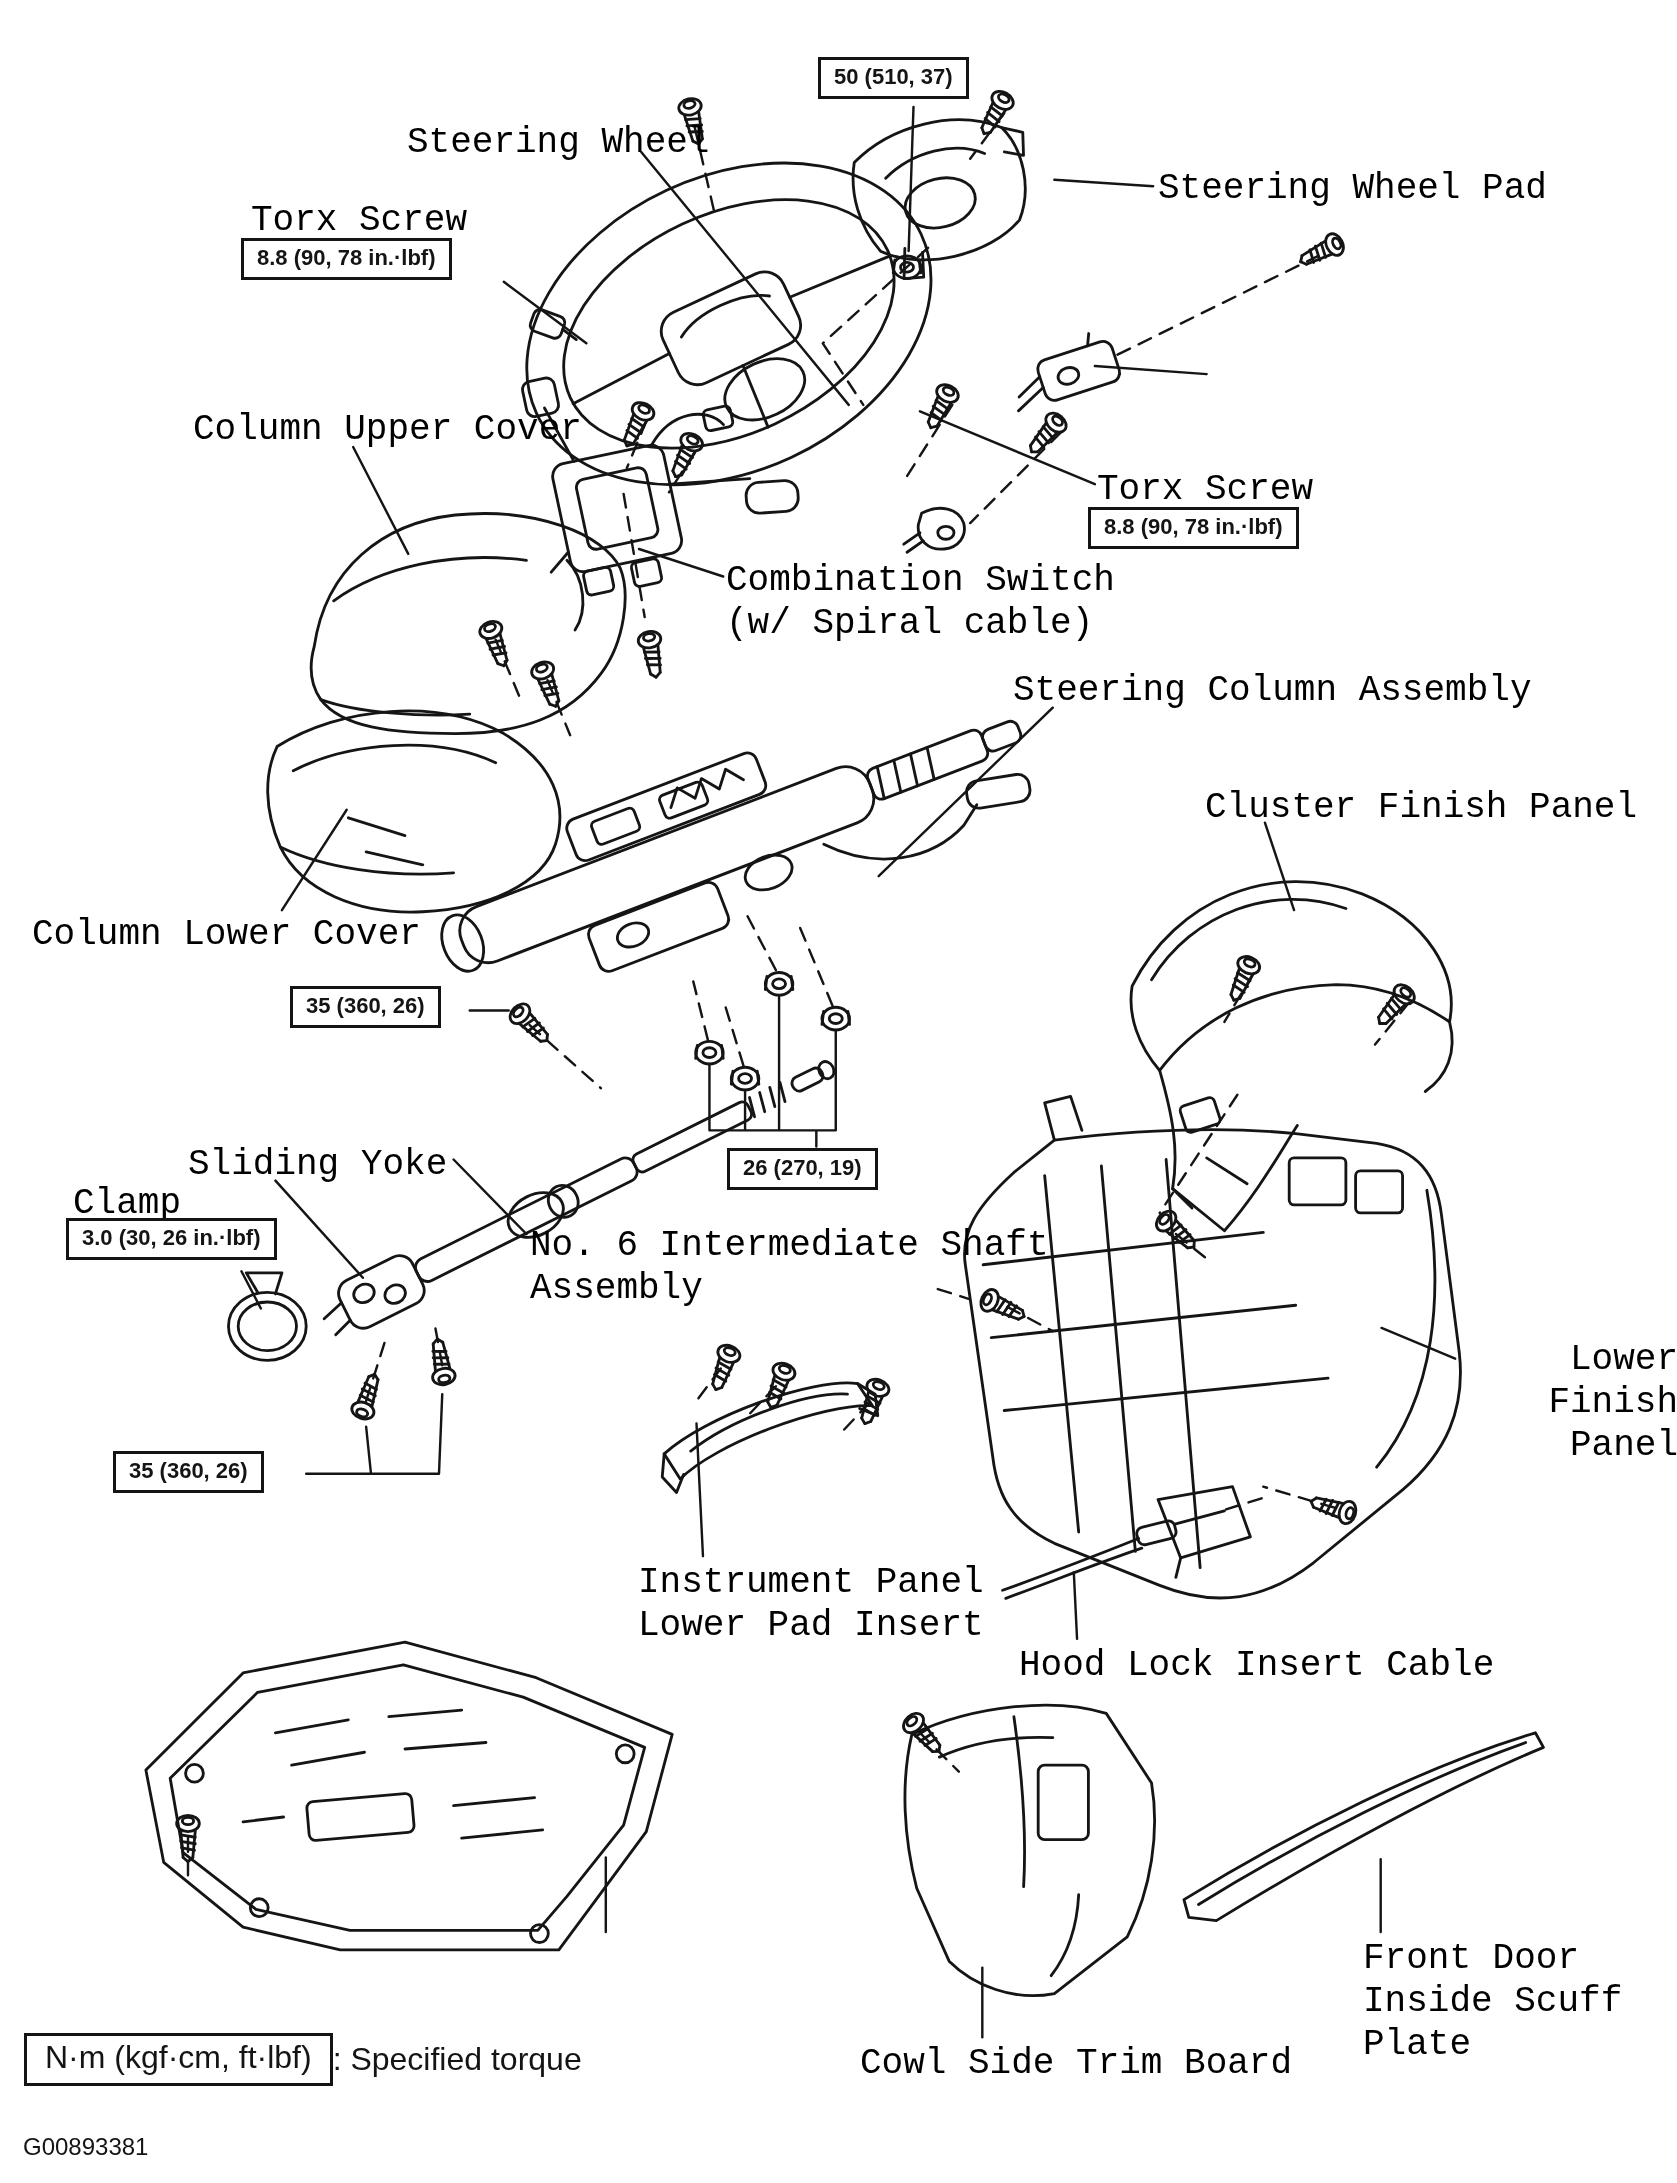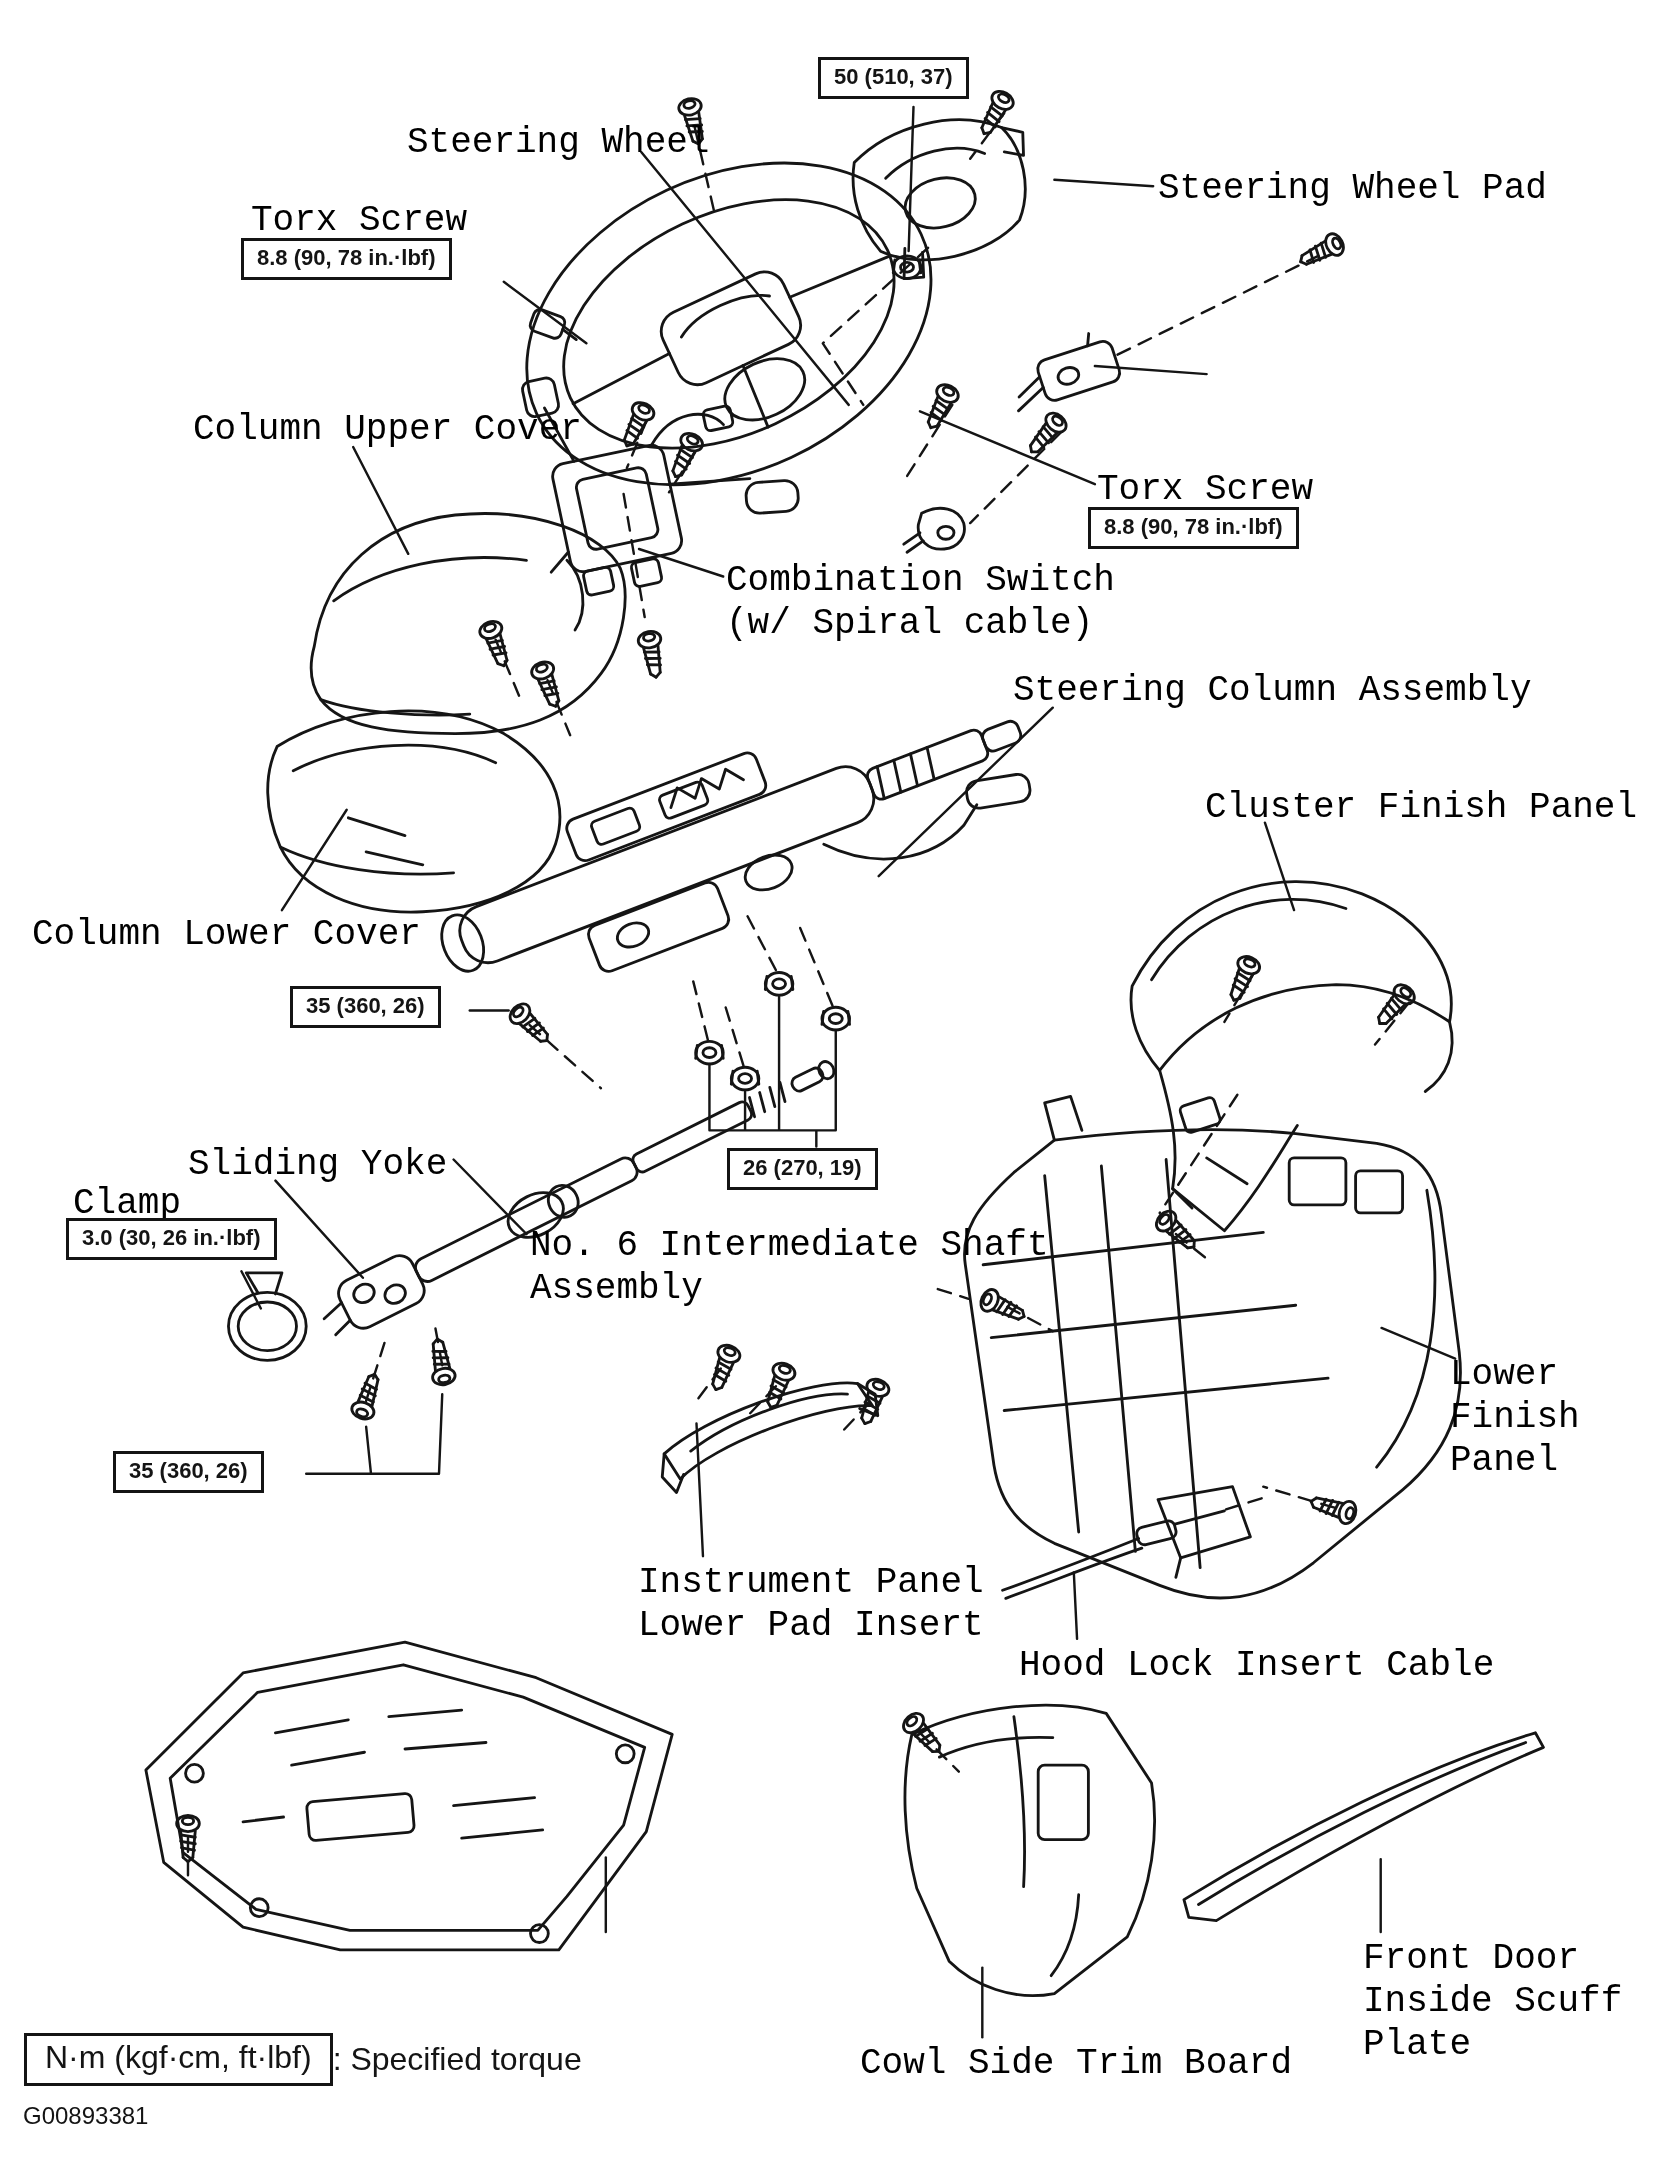--- a/index.html
+++ b/index.html
@@ -40,22 +40,23 @@
     background:#ffffff;
     font-size:32px;
     font-weight:400;
     padding:3.2px 18px 6.5px 18px;
     white-space:nowrap;
   }
   .legend-desc{ font-size:32px; }
   .fig-code{
     position:absolute;
     font-size:24px;
-  }
-  .centered{ text-align:left;margin-top:15px; }
+    margin-top:31px;
+  }
+  .centered{ text-align:right; }
   path,line,ellipse,rect,circle,polyline{ vector-effect:none; }
 </style>
 </head>
 <body>
 
 <div id="page">
 
   <svg width="1678" height="2183" viewBox="0 0 2072 2696" fill="none" stroke="#151515" stroke-width="3.5" stroke-linecap="round" stroke-linejoin="round">
 
     <defs>

